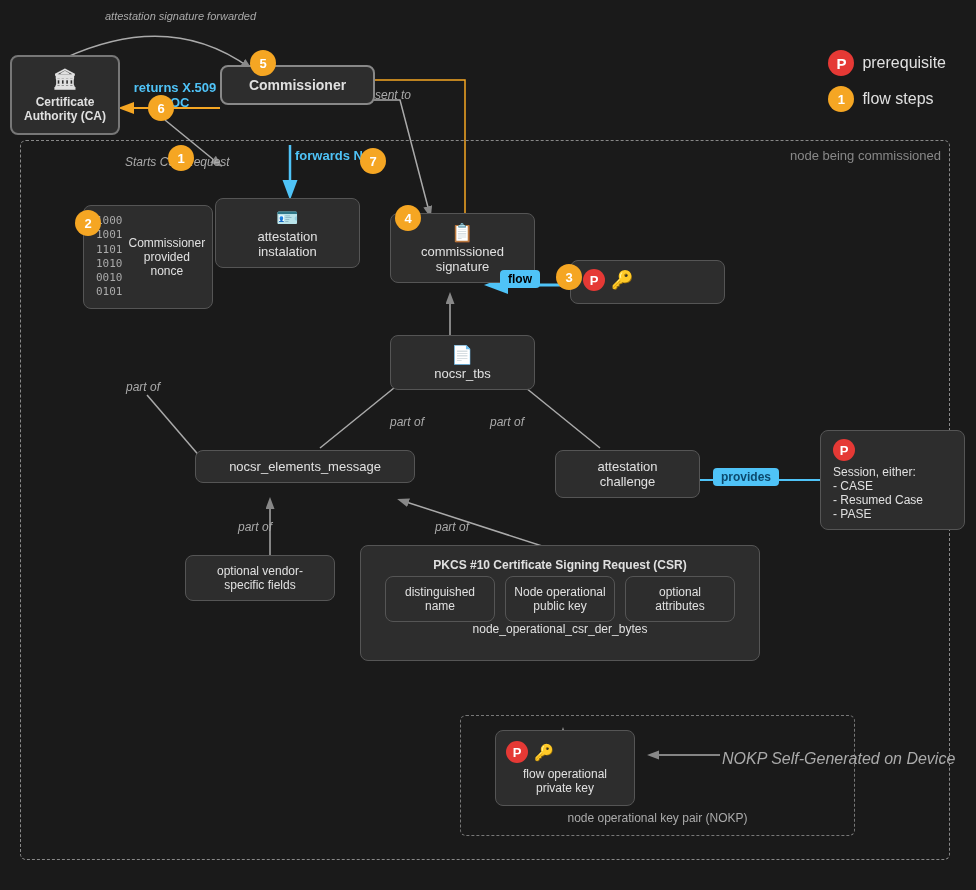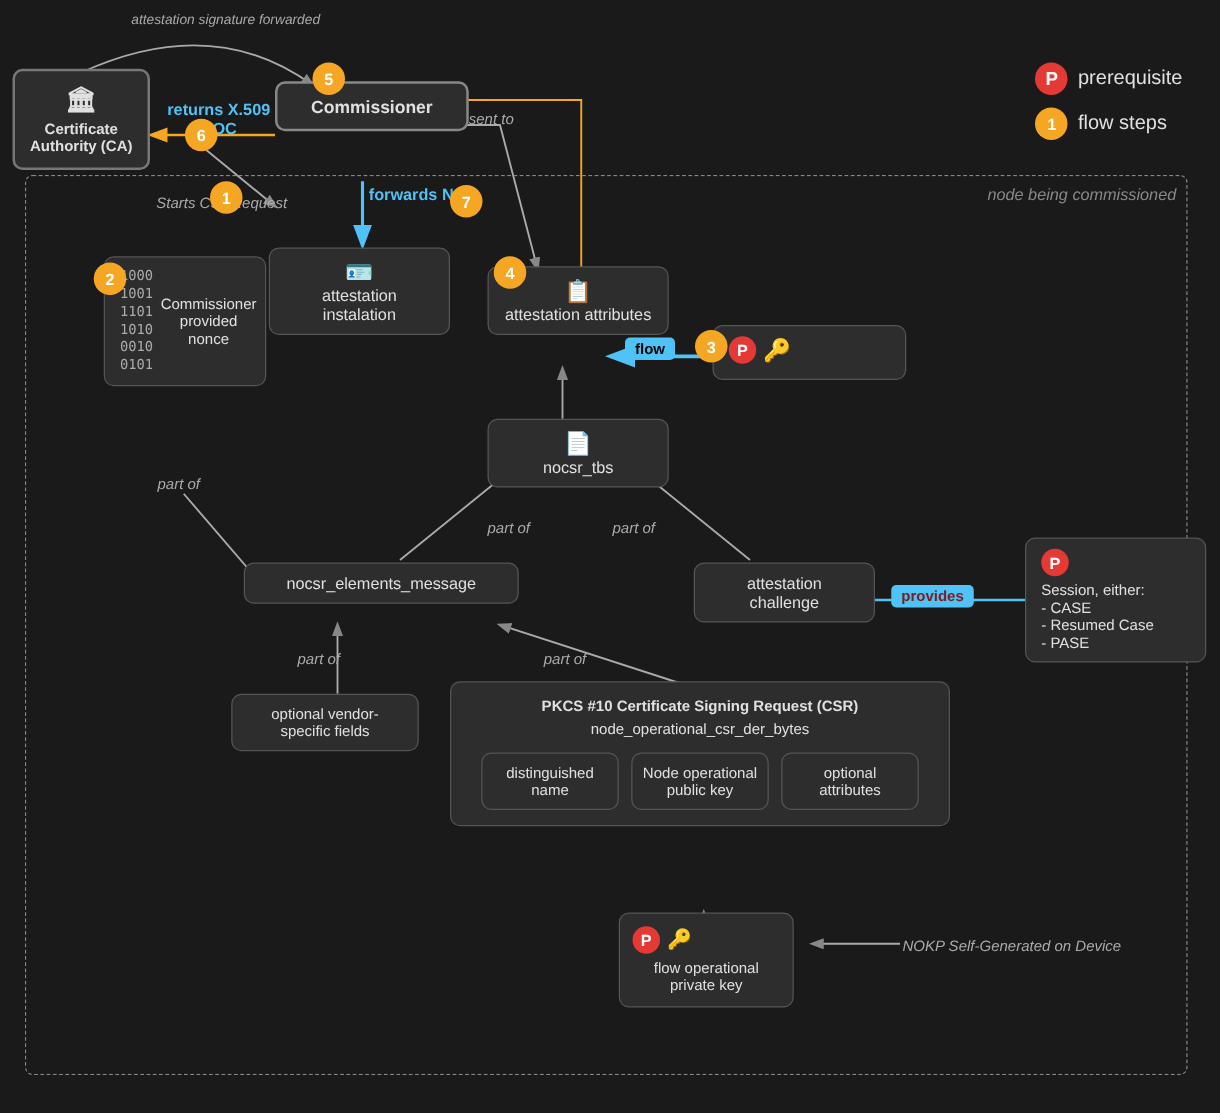--- a/index.html
+++ b/index.html
@@ -109,21 +109,20 @@
       border: 1.5px dashed #888;
       border-radius: 6px;
     }
 
     .region-label {
       position: absolute;
       top: 148px;
       right: 35px;
       color: #888;
       font-size: 13px;
-      font-style: italic;
     }
 
     
     .arrows-svg {
       position: absolute;
       top: 0; left: 0;
       width: 976px;
       height: 890px;
       pointer-events: none;
     }
@@ -294,21 +293,21 @@
     <span>4</span>
   </div>
 
   <div class="node-box" style="top:198px; left:215px; width:145px;">
     <div style="font-size:18px;">🪪</div>
     <div>attestation instalation</div>
   </div>
 
   <div class="node-box" style="top:213px; left:390px; width:145px;">
     <div style="font-size:18px;">📋</div>
-    <div>attestation attributes</div>
+    <div>commissioned signature</div>
   </div>
 
   <div class="step-badge" style="top:210px; left:75px;">
     <span>2</span>
   </div>
 
   <div class="node-box" style="top:205px; left:83px; width:130px; display:flex; flex-direction:row; gap:6px; align-items:center;">
     <div style="font-size:11px; color:#aaa; font-family:monospace; line-height:1.3;">1000<br>1001<br>1101<br>1010<br>0010<br>0101</div>
     <div style="font-size:12px;">Commissioner provided nonce</div>
   </div>
@@ -341,21 +340,21 @@
   </div>
 
   <div class="node-box" style="top:450px; left:195px; width:220px;">
     <div>nocsr_elements_message</div>
   </div>
 
   <div class="node-box" style="top:450px; left:555px; width:145px;">
     <div>attestation challenge</div>
   </div>
 
-  <div style="position:absolute; top:468px; left:713px; background:#4fc3f7; color:#7f1d1d; font-size:12px; font-weight:bold; padding:2px 8px; border-radius:4px;">
+  <div style="position:absolute; top:468px; left:713px; background:#4fc3f7; color:#0c4a6e; font-size:12px; font-weight:bold; padding:2px 8px; border-radius:4px;">
     <span>provides</span>
   </div>
 
   <div class="node-box" style="top:430px; left:820px; width:145px; text-align:left;">
     <div style="display:flex; align-items:center; gap:6px; margin-bottom:4px;">
       <div style="background:#e53935; border-radius:50%; width:22px; height:22px; display:flex; align-items:center; justify-content:center; font-weight:bold; font-size:13px; flex-shrink:0; color:white;">P</div>
     </div>
     <div style="white-space: pre-line; font-size:12px;">Session, either:
 - CASE
 - Resumed Case
@@ -372,40 +371,44 @@
   <div class="arrow-label" style="top:380px; left:126px; font-style:italic;">
     <span>part of</span>
   </div>
 
   <div class="node-box" style="top:555px; left:185px; width:150px;">
     <div style="font-size:12px;">optional vendor-specific fields</div>
   </div>
 
   <div class="node-box" style="top:545px; left:360px; width:400px; padding:12px;">
     <div style="font-size:12px; font-weight:bold; margin-bottom:4px;">PKCS #10 Certificate Signing Request (CSR)</div>
-    <div style="font-size:12px; margin-bottom:12px;">node_operational_csr_der_bytes</div>
     <div style="display:flex; gap:10px; justify-content:center;">
       <div class="node-box" style="position:relative; width:110px; padding:8px;">
         <div style="font-size:12px;">distinguished name</div>
       </div>
       <div class="node-box" style="position:relative; width:110px; padding:8px;">
         <div style="font-size:12px;">Node operational public key</div>
       </div>
       <div class="node-box" style="position:relative; width:110px; padding:8px;">
         <div style="font-size:12px;">optional attributes</div>
       </div>
     </div>
+    <div style="font-size:12px; margin-bottom:12px;">node_operational_csr_der_bytes</div>
   </div>
 
   <div class="node-box" style="top:730px; left:495px; width:140px; padding:10px;">
     <div style="display:flex; align-items:center; gap:6px; margin-bottom:4px;">
       <div style="background:#e53935; border-radius:50%; width:22px; height:22px; display:flex; align-items:center; justify-content:center; font-weight:bold; font-size:13px; flex-shrink:0; color:white;">P</div>
       <span style="font-size:16px;">🔑</span>
     </div>
     <div style="font-size:12px;">flow operational private key</div>
   </div>
 
-
-  <div class="arrow-label" style="top:750px; left:722px; font-style:italic; font-size:12px;">
+  <div style="position:absolute; top:715px; left:460px; width:395px; border:1.5px dashed #777; border-radius:6px; padding-bottom:10px;">
+    <div style="height:90px;"></div>
+    <div style="text-align:center; font-size:12px; color:#aaa; padding-top:5px;">node operational key pair (NOKP)</div>
+  </div>
+
+  <div class="arrow-label" style="top:750px; left:722px; font-style:italic; font-size:16px;">
     <span>NOKP Self-Generated on Device</span>
   </div>
 
 </div>
 
 </body></html>

